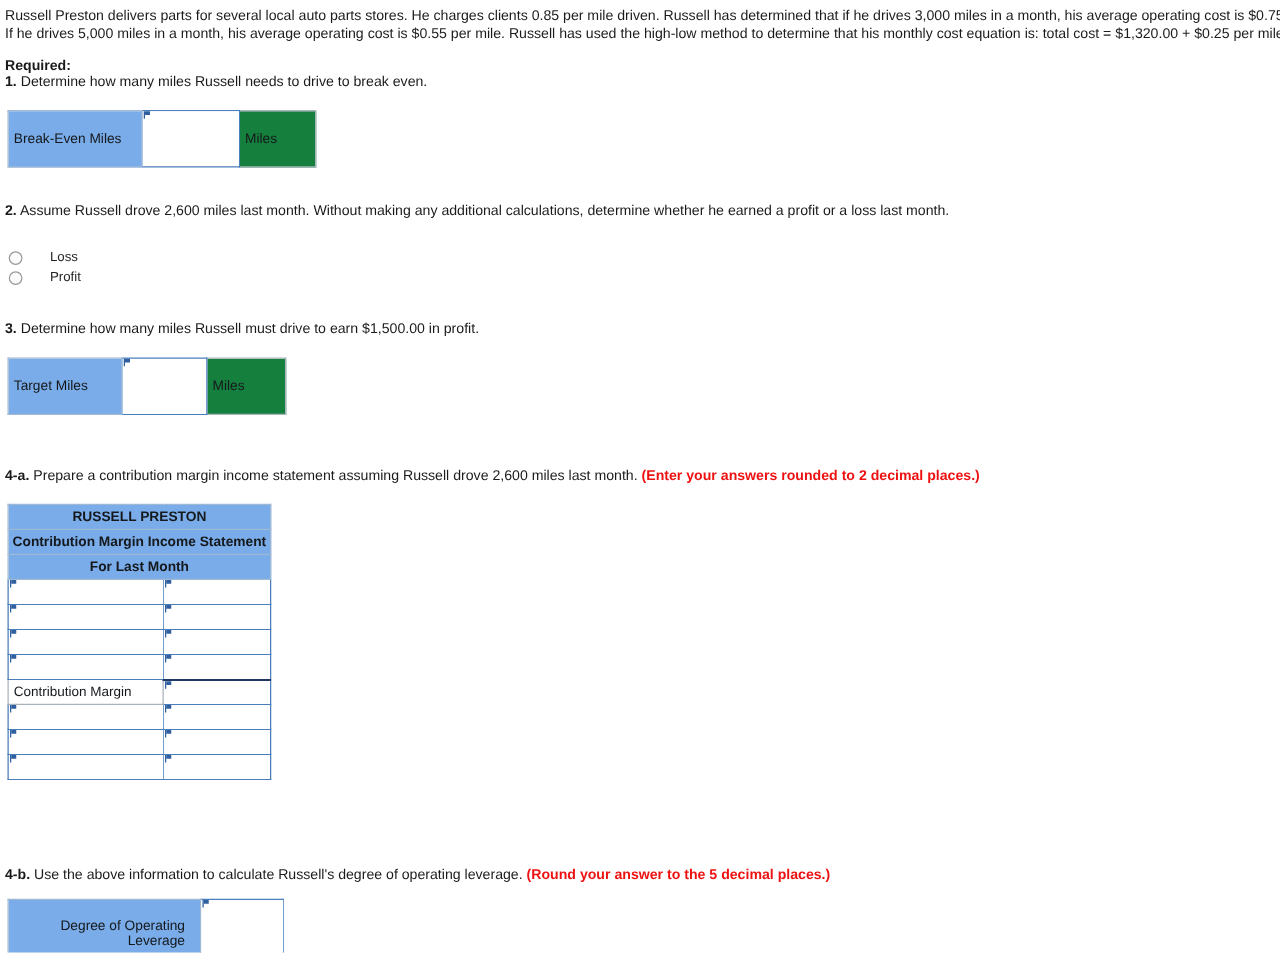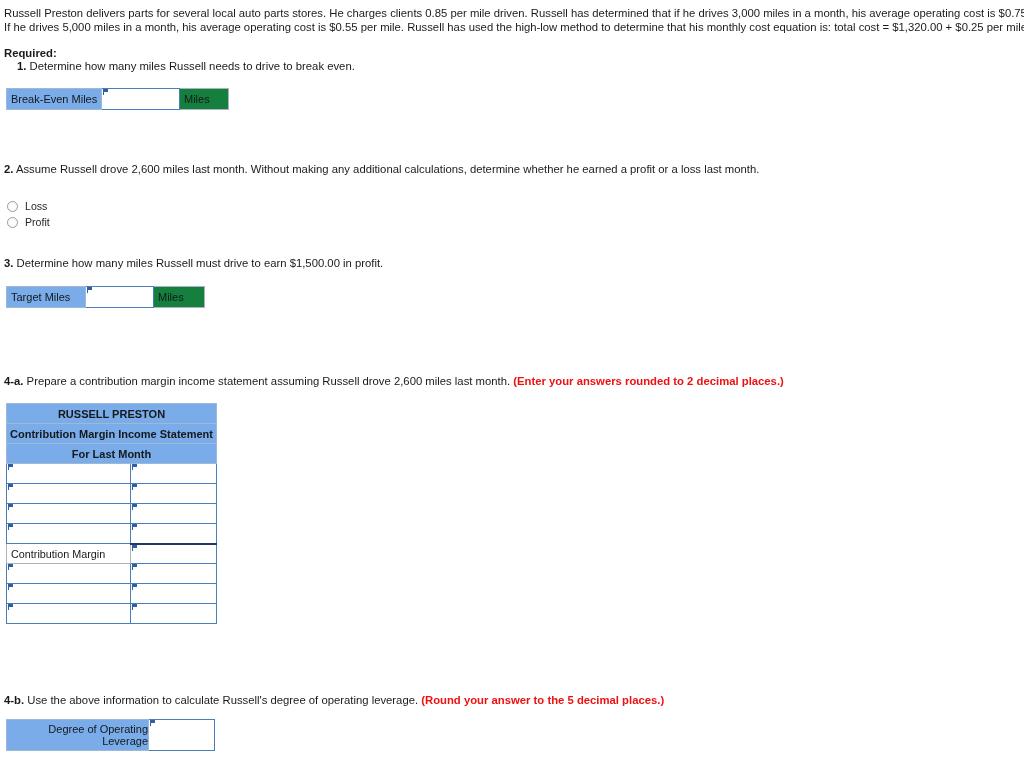--- a/index.html
+++ b/index.html
@@ -36,34 +36,34 @@
 
   
   .question {
     font-size: 11.3px;
     line-height: 14px;
     white-space: nowrap;
   }
   .qnum { font-weight: bold; }
   .redbold { color: #ee1111; font-weight: bold; }
 
-  #q1 { left: 17px; top: 59px; }
+  #q1 { left: 4px; top: 59px; }
   #q2 { left: 4px; top: 162px; }
   #q3 { left: 4px; top: 256px; }
   #q4a { left: 4px; top: 374px; }
   #q4b { left: 4px; top: 693px; }
 
   
   .ansgrid {
     border-collapse: collapse;
     table-layout: fixed;
     font-size: 11px;
   }
   .ansgrid td {
-    padding: 0;
+    padding: 12px;
     height: 20px;
     vertical-align: middle;
   }
   .lblcell {
     background: #79ace8;
     border: 1px solid #9fb8d4;
     color: #15181c;
     padding-left: 4px !important;
     font-size: 11px;
     line-height: 12px;
@@ -114,20 +114,21 @@
   #tm-table .cellinput { width: 68px; }
   #tm-table .unitcell { width: 46px; }
 
   
   #radio-group { left: 7px; top: 199px; }
   .radio-row {
     display: flex;
     align-items: center;
     height: 14px;
     margin-bottom: 2px;
+    gap: 15px;
   }
   .radio-mark {
     width: 9px; height: 9px;
     border: 1px solid #9a9a9a;
     border-radius: 50%;
     background: #fcfcfc;
     margin-right: 7px;
     flex: none;
   }
   .radio-label {

